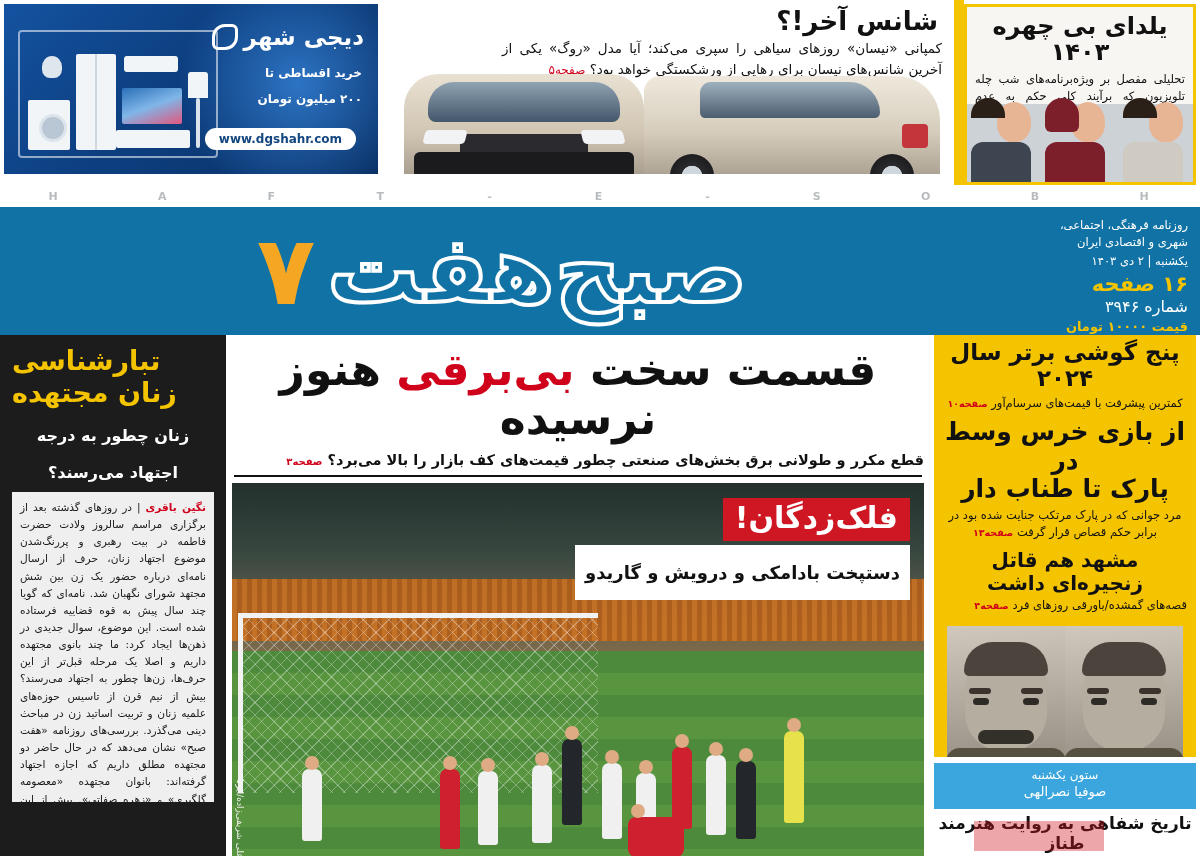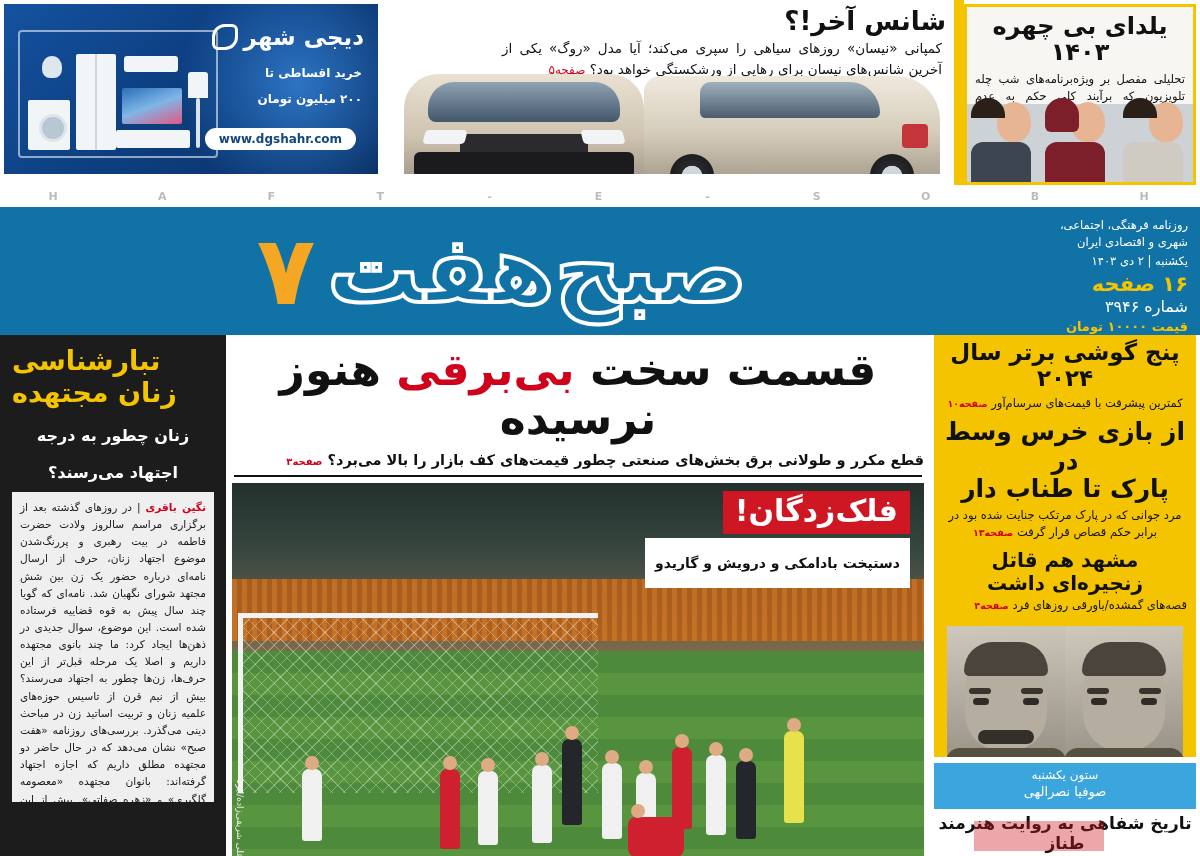--- a/index.html
+++ b/index.html
@@ -44,21 +44,21 @@
   .ap.stand  { left:96px; top:98px; width:74px; height:18px; }
   .ap.lamp   { left:168px; top:40px; width:20px; height:26px; border-radius:3px 3px 0 0;}
   .ap.lampst { left:176px; top:66px; width:4px; height:50px; background:#dbe4ec;}
   .ap.pend   { left:22px; top:24px; width:20px; height:22px; border-radius:50% 50% 40% 40%;
      background:#dfe7ee;}
 
   .car-news {
     position:absolute; left:382px; top:4px; width:570px; height:170px;
     background:#fff; overflow:hidden;
   }
-  .car-news .hl { position:absolute; right:6px; top:2px; font-size:26px; font-weight:bold; color:#111;}
+  .car-news .hl { position:absolute; right:14px; top:2px; font-size:26px; font-weight:bold; color:#111;}
   .car-news .sub { position:absolute; right:10px; top:34px; width:440px; font-size:13.5px;
      line-height:1.55; color:#111; text-align:justify; }
   .car-news .pg { color:#d0021b; font-size:12px; }
   .car-photo { position:absolute; left:0; top:52px; width:570px; height:133px; }
   
   .carA { position:absolute; left:22px; top:18px; width:240px; height:112px;
      background:linear-gradient(180deg,#e9e1d2 0%, #cfc4b1 55%, #9d9385 100%);
      border-radius:34px 34px 10px 10px; }
   .carA:before{content:"";position:absolute;left:24px;top:8px;width:192px;height:40px;
      background:linear-gradient(180deg,#8fa3b2,#44566b); border-radius:26px 26px 8px 8px;}
@@ -138,22 +138,22 @@
   .goalnet{position:absolute;left:6px;top:130px;width:360px;height:180px;
      background:repeating-linear-gradient(45deg,rgba(255,255,255,.30) 0 1px,transparent 1px 9px),
                 repeating-linear-gradient(-45deg,rgba(255,255,255,.30) 0 1px,transparent 1px 9px);
      border-left:5px solid #f2f2f2;border-top:5px solid #f2f2f2;}
   .player{position:absolute;bottom:18px;width:20px;height:78px;border-radius:7px 7px 3px 3px;}
   .player:after{content:"";position:absolute;left:3px;top:-13px;width:14px;height:14px;border-radius:50%;background:#deab84;}
   .p-white{background:#f0f0f0;} .p-red{background:#cf2030;} .p-dark{background:#23262b;}
   .p-ref{background:#e7e24b;}
   .capbox{position:absolute;right:14px;top:8px;text-align:right;z-index:5;}
   .capbox .tag{display:inline-block;background:#cf1723;color:#fff;font-size:30px;font-weight:bold;
-     padding:2px 12px 6px;}
-  .capbox .sub{display:block;background:#fff;color:#111;font-size:14px;font-weight:bold;
+     padding:2px 12px 6px;margin-top:7px;}
+  .capbox .sub{display:block;background:#fff;color:#111;font-size:18px;font-weight:bold;
      padding:17px 10px;margin-top:4px;}
   .photocredit{position:absolute;left:3px;bottom:6px;font-size:9px;color:#efefef;
      writing-mode:vertical-rl;text-orientation:mixed;letter-spacing:.5px;}
 
   .rightcol{position:absolute;left:930px;top:335px;width:270px;height:521px;background:#fff;}
   .ybox{position:absolute;left:4px;top:0;width:262px;height:422px;background:#F5C400;padding:5px 9px;overflow:hidden;}
   .ybox .h1{font-size:23px;font-weight:bold;color:#111;text-align:center;line-height:1.12;}
   .ybox .d1{font-size:11.5px;color:#111;text-align:center;margin-top:3px;line-height:1.45;}
   .ybox .h2{font-size:25px;font-weight:bold;color:#111;text-align:center;line-height:1.14;margin-top:7px;}
   .ybox .d2{font-size:11.5px;color:#111;text-align:center;margin-top:3px;line-height:1.5;}

